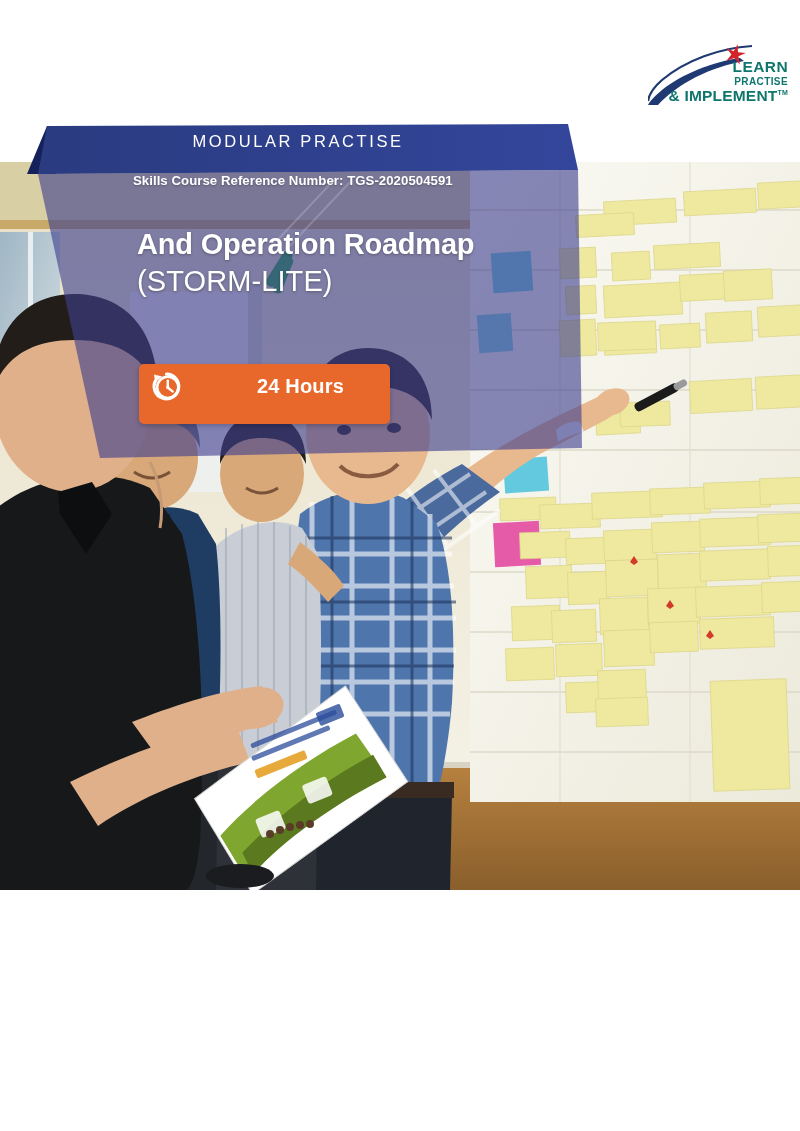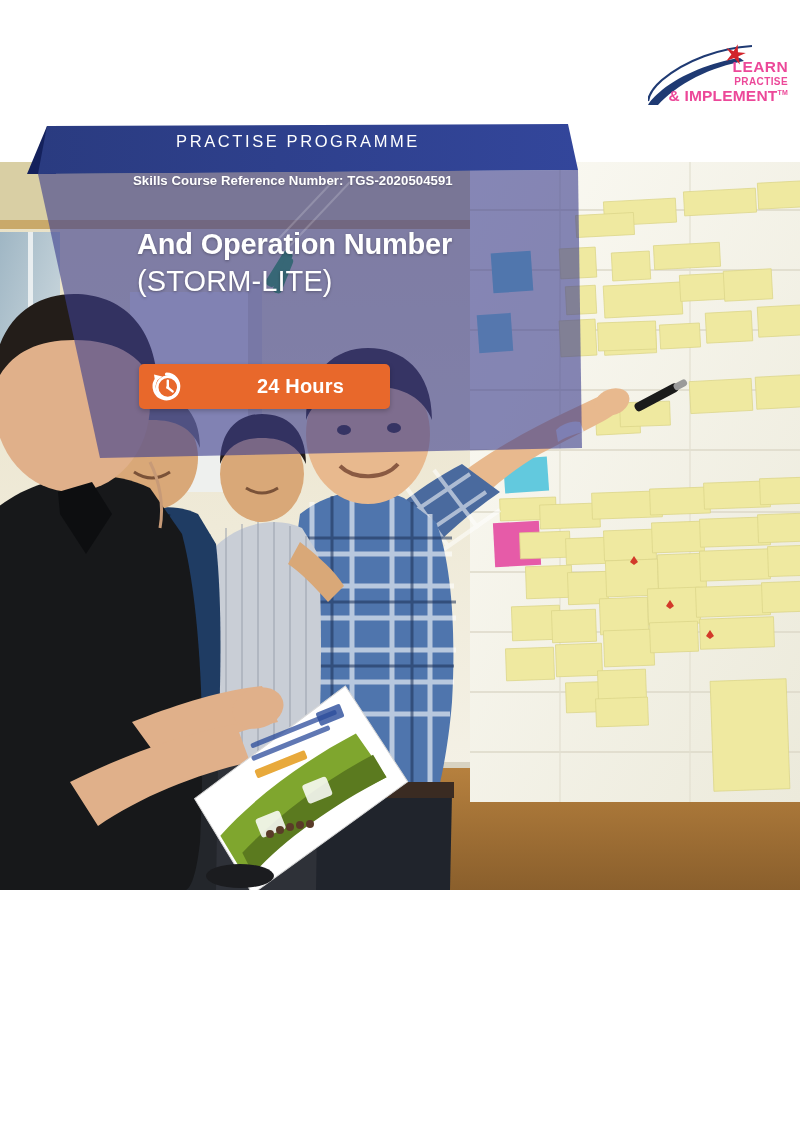--- a/index.html
+++ b/index.html
@@ -5,21 +5,21 @@
   * { margin:0; padding:0; box-sizing:border-box; }
   html,body { width:800px; height:1131px; background:#ffffff;
               font-family:"Liberation Sans", sans-serif; overflow:hidden; }
   .page { position:relative; width:800px; height:1131px; background:#fff; }
 
   
   .top-logo { position:absolute; left:648px; top:38px; width:140px; height:76px; }
   .tl-swoosh { position:absolute; left:0; top:6px; width:110px; height:62px; }
   .tl-star { position:absolute; left:76px; top:6px; width:22px; height:22px; }
   .tl-text { position:absolute; right:0; top:20px; text-align:right;
-             font-weight:bold; color:#ec4899; line-height:1.13; }
+             font-weight:bold; color:#0f766e; line-height:1.13; }
   .tl-l1 { font-size:15.5px; letter-spacing:.4px; }
   .tl-l2 { font-size:10px; letter-spacing:.4px; }
   .tl-l3 { font-size:15.5px; letter-spacing:.2px; white-space:nowrap; }
   .tl-tm { font-size:7px; vertical-align:super; }
 
   
   .photo { position:absolute; left:0; top:162px; width:800px; height:728px;
            overflow:hidden; background:#d9cfa4; }
   .photo svg { display:block; }
 
@@ -32,21 +32,21 @@
              text-align:center; color:#ffffff; font-size:16.5px;
              letter-spacing:2.6px; font-weight:400; }
   .refno { position:absolute; left:133px; top:55px; color:#ffffff;
            font-size:13.2px; font-weight:bold; letter-spacing:.05px;
            text-shadow:0 1px 2px rgba(0,0,0,.28); }
   .title { position:absolute; left:137px; top:108px; color:#ffffff;
            font-size:29px; font-weight:bold; line-height:1.28;
            letter-spacing:-.2px; text-shadow:0 1px 3px rgba(0,0,0,.3); }
   .title .light { font-weight:400; letter-spacing:.1px; }
 
-  .badge { position:absolute; left:139px; top:246px; width:251px; height:45px;
+  .badge { position:absolute; left:139px; top:246px; width:251px; height:60px;
            background:#E8682B; border-radius:5px; box-shadow:0 2px 5px rgba(0,0,0,.22); }
   .badge-icon { position:absolute; left:12px; top:7px; width:31px; height:31px; }
   .badge-label { position:absolute; left:72px; top:0; width:179px; height:45px;
                  line-height:45px; text-align:center; color:#fff;
                  font-size:20px; font-weight:bold; letter-spacing:.2px; }
 
   
   .footer { position:absolute; left:0; top:890px; width:800px; height:241px; background:#fff; }
 </style>
 </head>
@@ -347,24 +347,24 @@
 
       <polygon points="38,56 578,52 582,330 100,340" fill="#3D3F8E" opacity="0.62"></polygon>
 
       <g opacity=".18" stroke="#ffffff" stroke-width="2" fill="none">
         <path d="M270 130 L336 60"></path>
           <path d="M284 134 L350 64"></path>
       </g>
     </svg>
 
     <div class="banner-text">
-      <div class="eyebrow">PRACTISE PROGRAMME</div>
+      <div class="eyebrow">MODULAR PRACTISE</div>
       <div class="refno">Skills Course Reference Number: TGS-2020504591</div>
       <div class="title">
-        <div>And Operation Number</div>
+        <div>And Operation Roadmap</div>
         <div class="light">(STORM-LITE)</div>
       </div>
 
       <div class="badge">
         <svg class="badge-icon" viewBox="0 0 31 31">
           <path d="M15.5 3.2 A12.3 12.3 0 1 1 4.6 9.6" fill="none" stroke="#ffffff" stroke-width="3.2" stroke-linecap="round"></path>
           <polygon points="3.0,3.4 11.2,5.4 4.2,11.0" fill="#ffffff"></polygon>
           <circle cx="16.8" cy="16.4" r="10.6" fill="none" stroke="#ffffff" stroke-width="2.6"></circle>
           <path d="M16.8 9.6 V16.6 L21.6 20.4" fill="none" stroke="#ffffff" stroke-width="2.4" stroke-linecap="round"></path>
           <circle cx="16.8" cy="16.4" r="1.6" fill="#ffffff"></circle>

